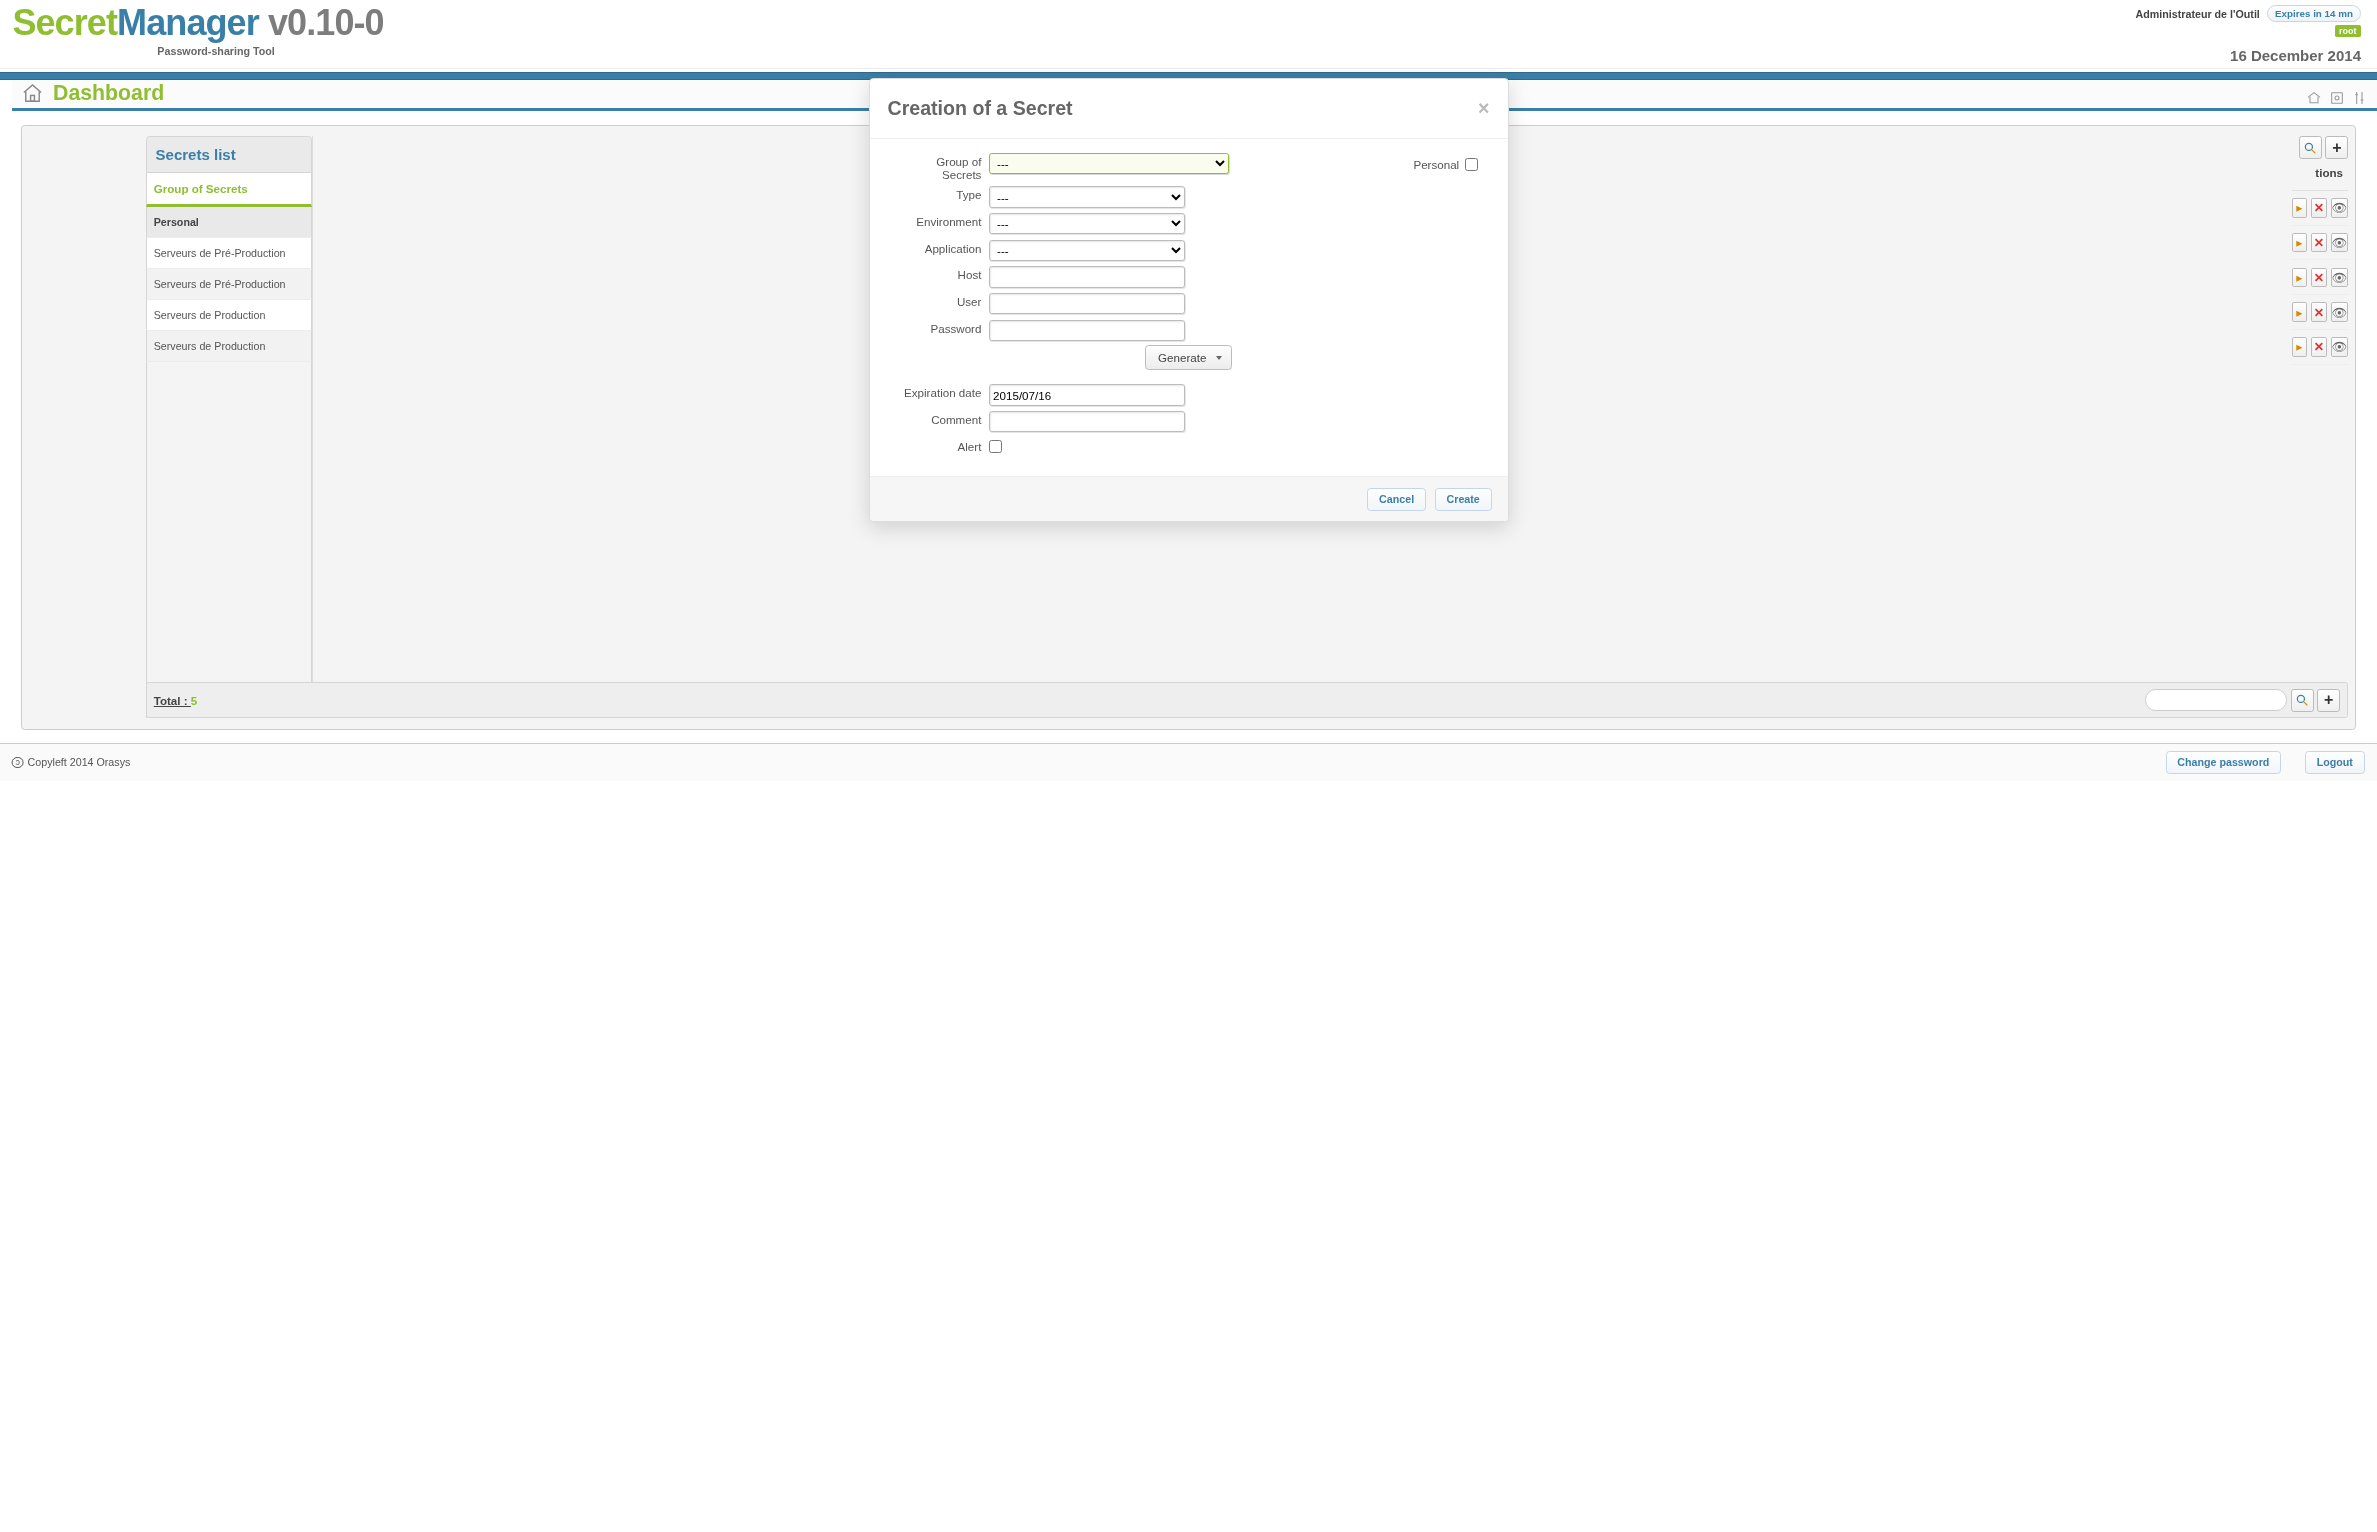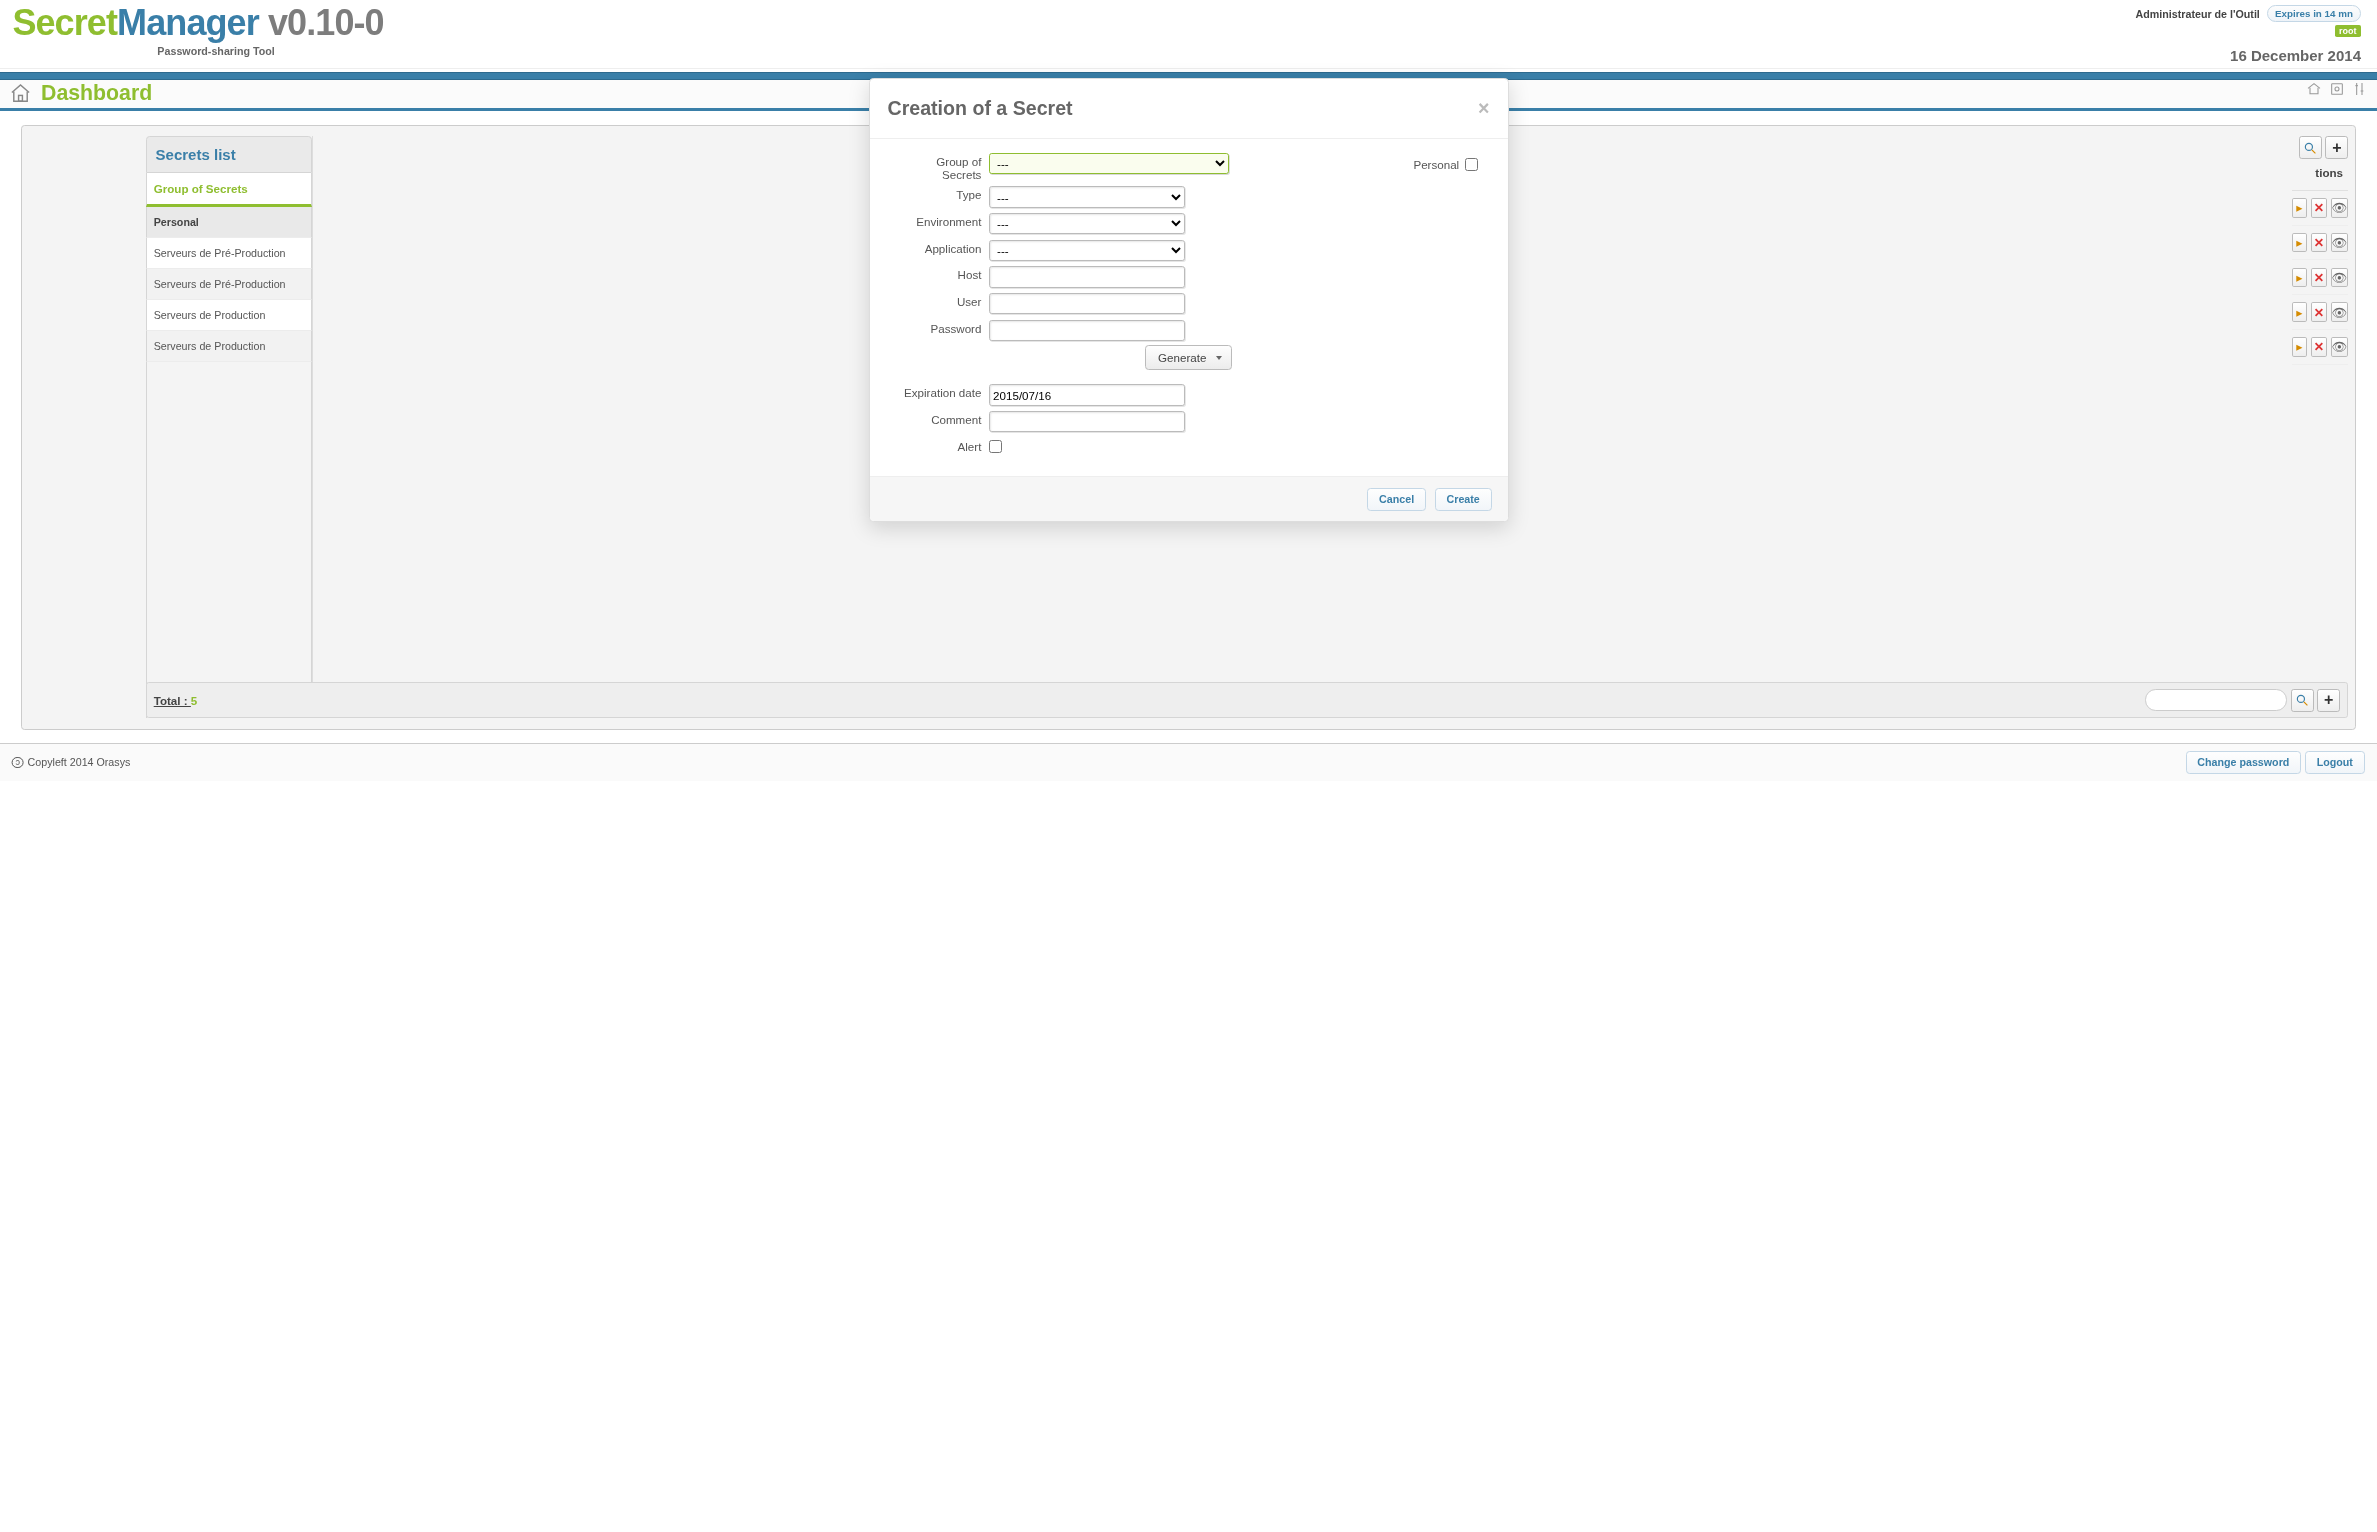--- a/index.html
+++ b/index.html
@@ -62,24 +62,25 @@
     margin-top: 3.6px;
     border-radius: 1.8px;
   }
   .date-label { color:#666; font-weight:600; margin-top:10px; font-size:15px; }
 
   
   .bluebar { height: 7.1px; background: #3a7fa8; border-top: 0.9px solid #2e6a8e; border-bottom: 0.9px solid #2e6a8e; margin-top: 3.6px; }
   .pagebar {
     display: flex;
     justify-content: space-between;
-    align-items: flex-start;
+    align-items: flex-end;
     padding: 1.8px 9px;
     border-bottom: 3.6px solid #3a7fa8;
     background: #fbfbfb;
+    margin-left: 12px;
   }
   .pagebar-left { display: flex; align-items: center; gap: 9px; }
   .pagebar-title { color: #8fbe30; font-size: 21.3px; font-weight: 600; }
   .pagebar-right { display: flex; gap: 7.1px; color:#888; font-size:16px; }
   .home-icon, .small-icon { color:#888; }
   .home-icon svg, .small-icon svg { display:block; }
 
   
   .main {
     padding: 12.4px 19.6px 12.4px 19.6px;
@@ -194,21 +195,21 @@
   }
 
   
   .pagefooter {
     border-top: 0.9px solid #ccc;
     padding: 7.1px 12.4px;
     display:flex; justify-content:space-between; align-items:center;
     background:#fafafa;
   }
   .copyleft { color:#555; font-size:10.7px; display:flex; align-items:center; gap:3.6px; }
-  .footer-buttons { display:flex; gap:4px; }
+  .footer-buttons { display:flex; gap:24px; }
   .btn {
     border:0.9px solid #c4d7e6;
     background: linear-gradient(#fefefe,#f1f5f9);
     color:#3a7fa8;
     padding: 4.4px 10.7px;
     border-radius:3.6px;
     font-size:10.7px;
     font-weight:600;
     cursor:pointer;
   }

